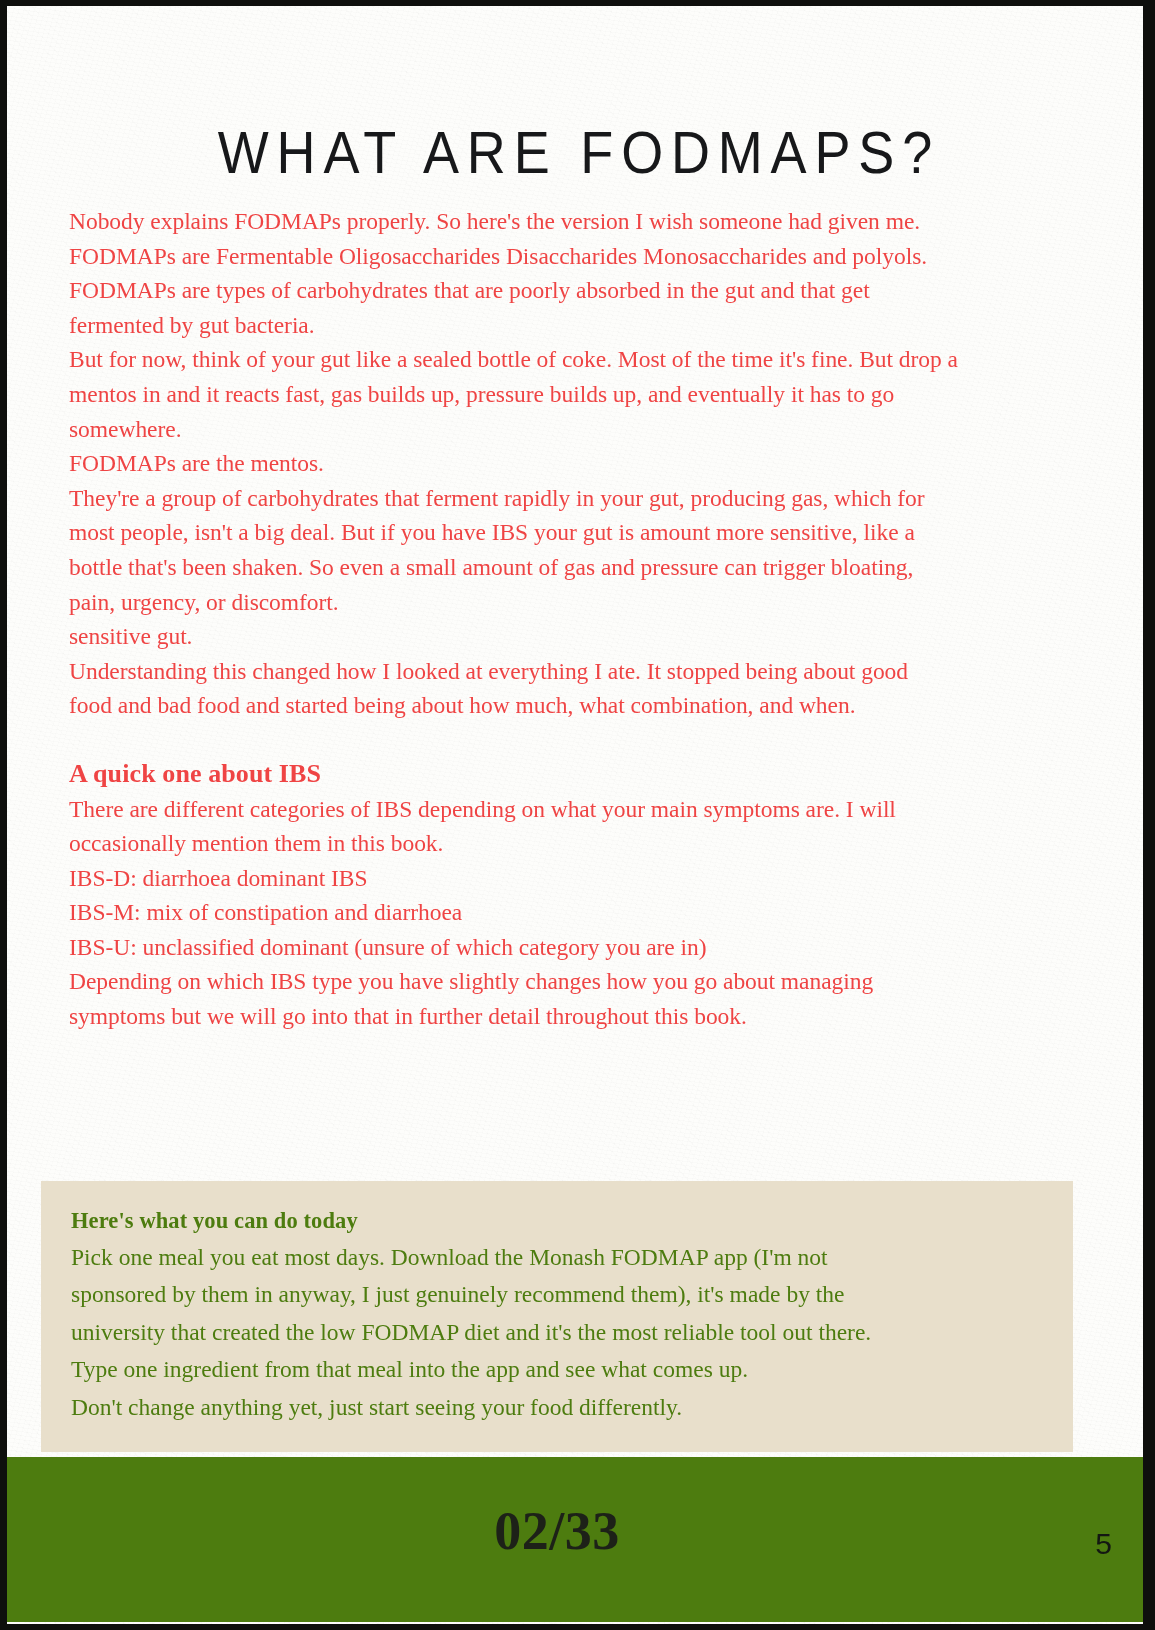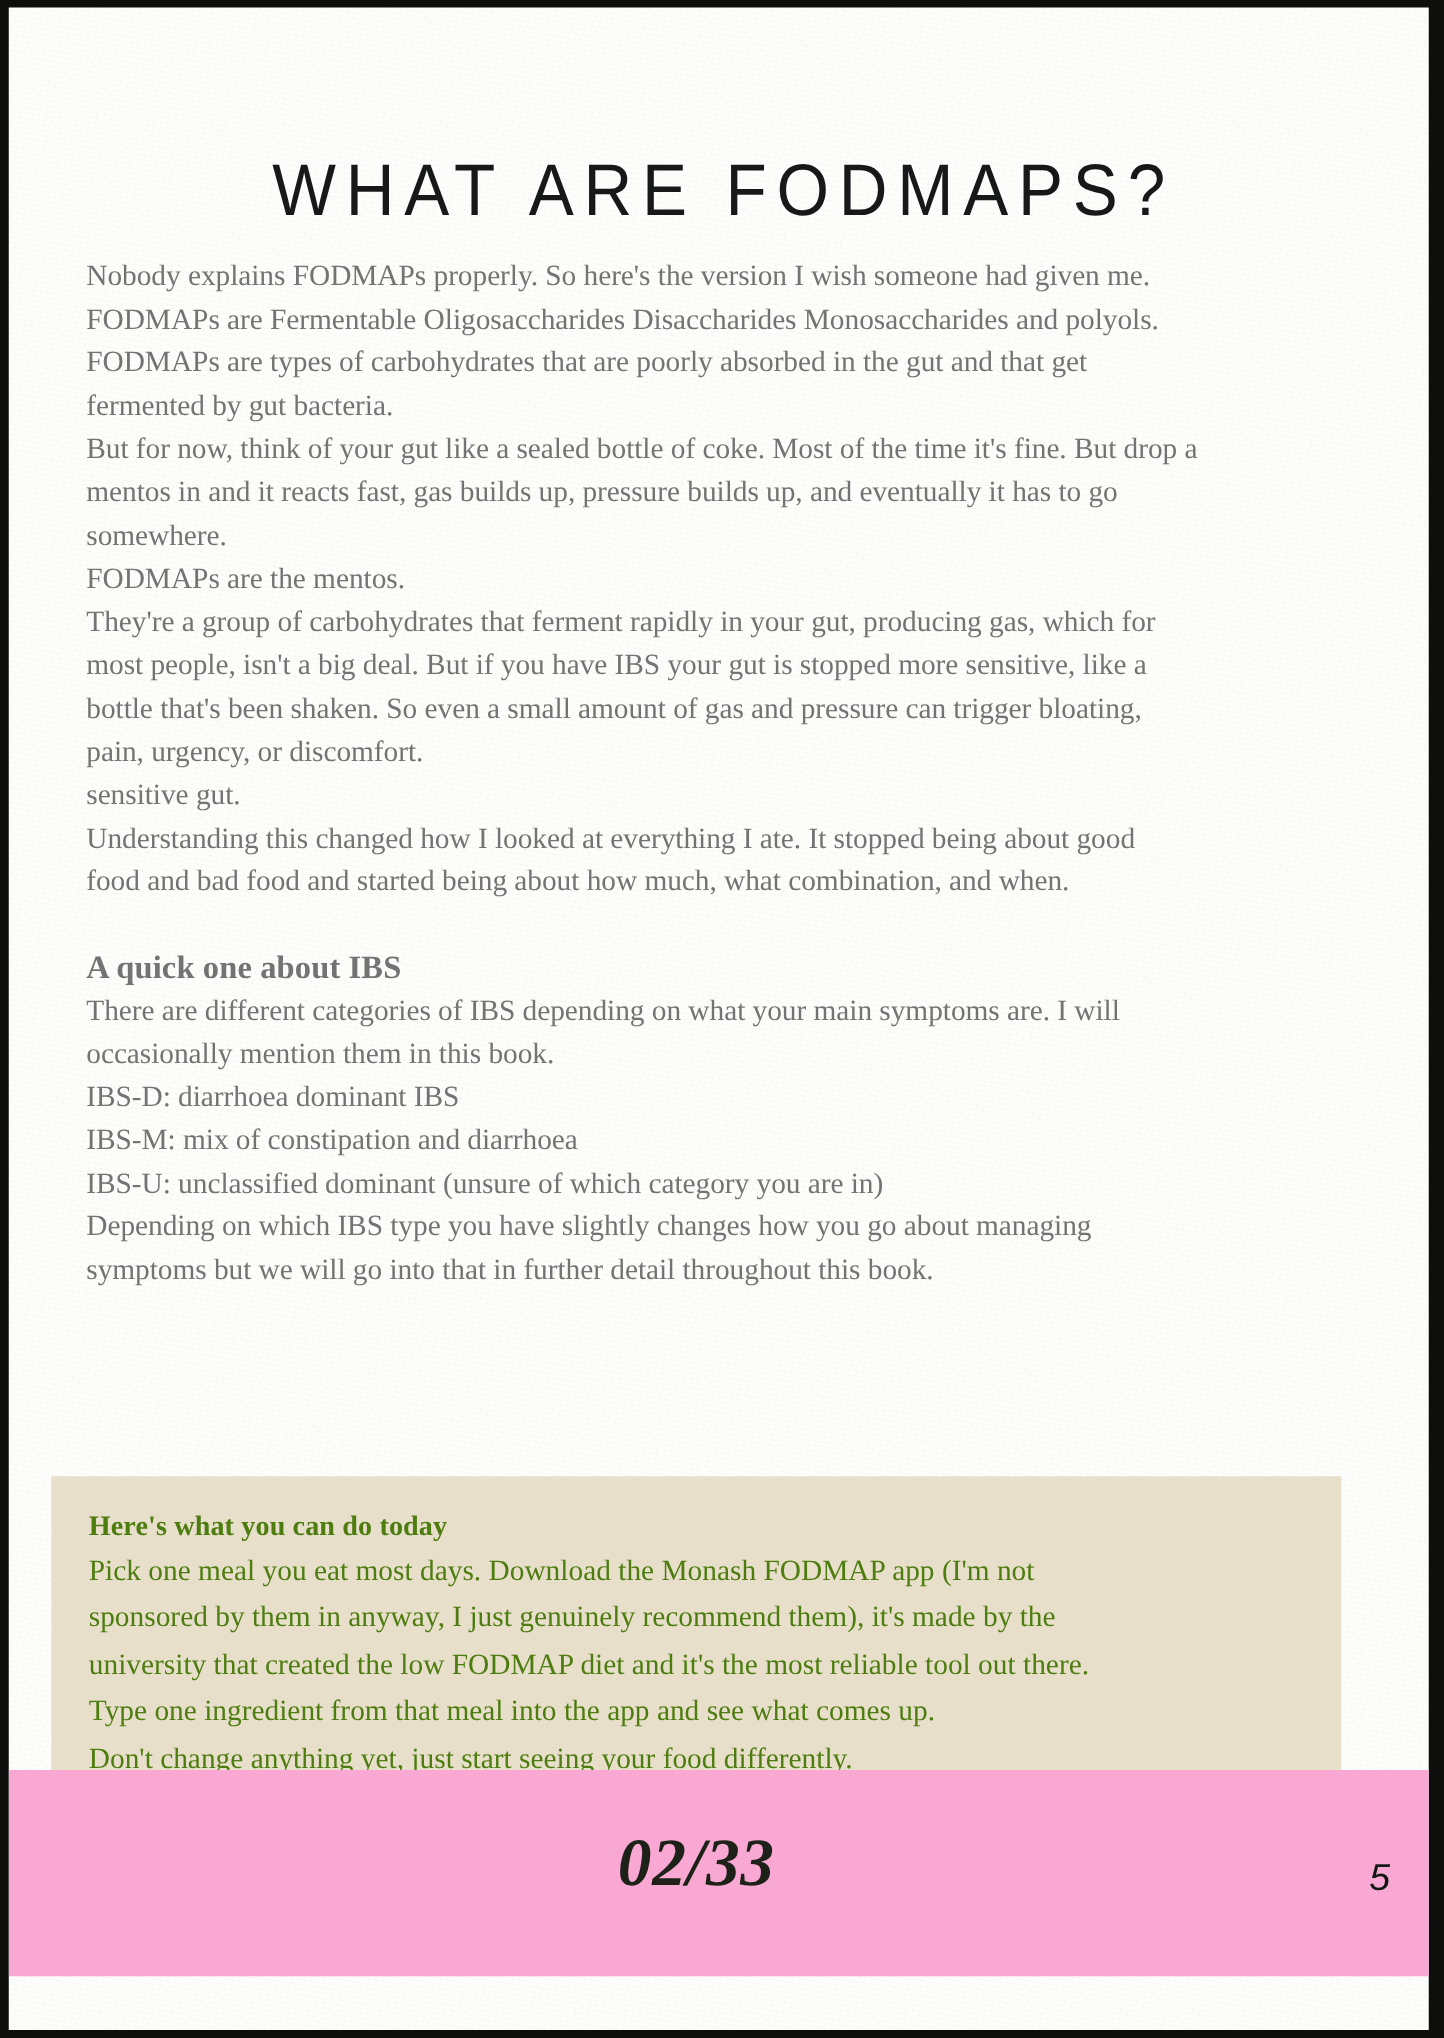--- a/index.html
+++ b/index.html
@@ -71,21 +71,21 @@
     transform: scaleY(1.08);
     transform-origin: center top;
   }
 
   
   .body-block {
     position: absolute;
     left: 62px;
     top: 198px;
     width: 985px;
-    color: #737373;
+    color: #ef4444;
     font-size: 23.5px;
     line-height: 34.6px;
     font-stretch: condensed;
     letter-spacing: -0.04px;
   }
   .line {
     white-space: nowrap;
   }
   .gap {
     height: 34px;
@@ -113,25 +113,24 @@
     font-weight: bold;
     font-size: 22.5px;
     line-height: 36px;
     letter-spacing: 0.1px;
   }
 
   
   .footer-band {
     position: absolute;
     left: 0;
-    top: 1410px;
+    top: 1451px;
     width: 1136px;
     height: 165px;
-    background: #f9a8d4;
-    font-style: italic;
+    background: #4d7c0f;
   }
   .footer-count {
     position: absolute;
     left: 0;
     top: 44px;
     width: 1100px;
     text-align: center;
     font-size: 54px;
     line-height: 60px;
     font-weight: bold;
@@ -161,21 +160,21 @@
       <div class="body-block">
         <div class="line">Nobody explains FODMAPs properly. So here's the version I wish someone had given me.</div>
         <div class="line">FODMAPs are Fermentable Oligosaccharides Disaccharides Monosaccharides and polyols.</div>
         <div class="line">FODMAPs are types of carbohydrates that are poorly absorbed in the gut and that get</div>
         <div class="line">fermented by gut bacteria.</div>
         <div class="line">But for now, think of your gut like a sealed bottle of coke. Most of the time it's fine. But drop a</div>
         <div class="line">mentos in and it reacts fast, gas builds up, pressure builds up, and eventually it has to go</div>
         <div class="line">somewhere.</div>
         <div class="line">FODMAPs are the mentos.</div>
         <div class="line">They're a group of carbohydrates that ferment rapidly in your gut, producing gas, which for</div>
-        <div class="line">most people, isn't a big deal. But if you have IBS your gut is stopped more sensitive, like a</div>
+        <div class="line">most people, isn't a big deal. But if you have IBS your gut is amount more sensitive, like a</div>
         <div class="line">bottle that's been shaken. So even a small amount of gas and pressure can trigger bloating,</div>
         <div class="line">pain, urgency, or discomfort.</div>
         <div class="line">sensitive gut.</div>
         <div class="line">Understanding this changed how I looked at everything I ate. It stopped being about good</div>
         <div class="line">food and bad food and started being about how much, what combination, and when.</div>
 
         <div class="gap"></div>
 
         <div class="line sub-head">A quick one about IBS</div>
         <div class="line">There are different categories of IBS depending on what your main symptoms are. I will</div>

